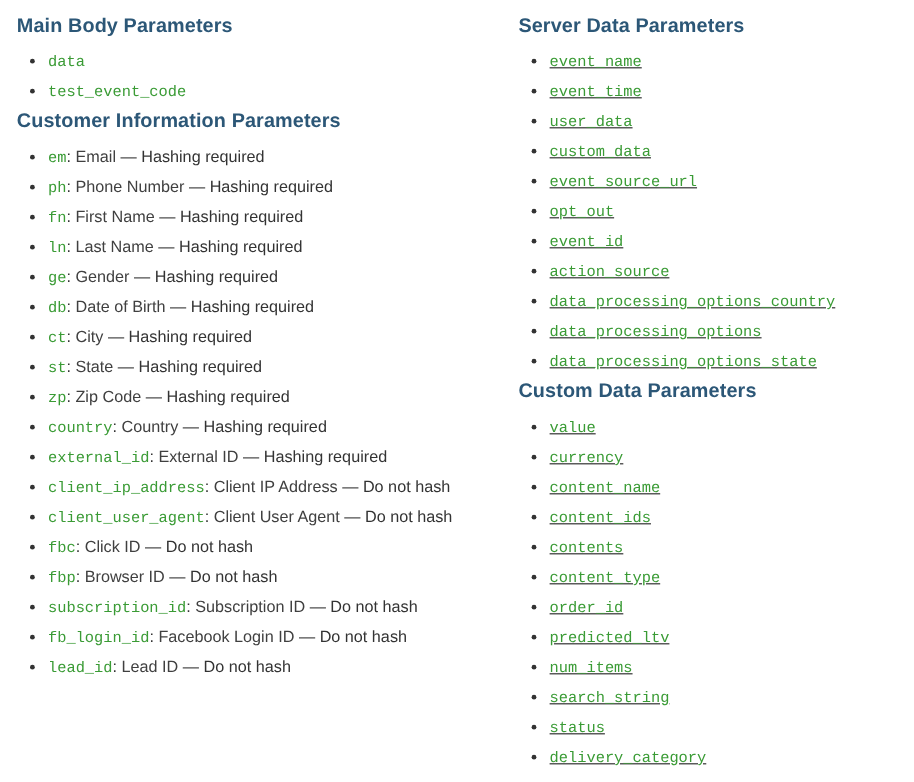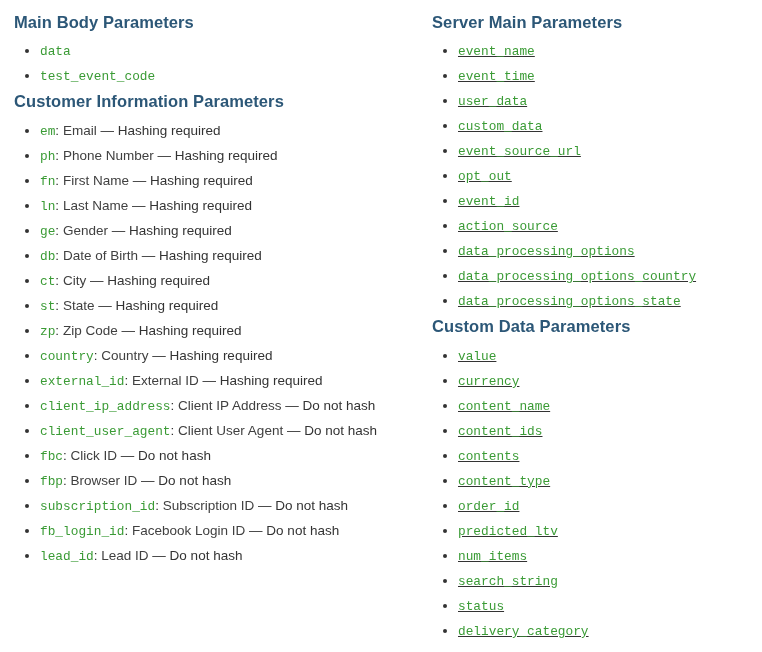--- a/index.html
+++ b/index.html
@@ -203,32 +203,32 @@
           <span class="code">lead_id</span><span class="note">:</span>
           <a class="link" href="#">Lead ID</a>
           <span class="note">— Do not hash</span>
         </li>
       </ul>
 
     </div>
 
     <div class="col col-right">
 
-      <h2 class="section-title">Server Main Parameters</h2>
+      <h2 class="section-title">Server Data Parameters</h2>
       <ul class="param-list right-list">
         <li><span class="code">event_name</span></li>
         <li><span class="code">event_time</span></li>
         <li><span class="code">user_data</span></li>
         <li><span class="code">custom_data</span></li>
         <li><span class="code">event_source_url</span></li>
         <li><span class="code">opt_out</span></li>
         <li><span class="code">event_id</span></li>
         <li><span class="code">action_source</span></li>
+        <li><span class="code">data_processing_options_country</span></li>
         <li><span class="code">data_processing_options</span></li>
-        <li><span class="code">data_processing_options_country</span></li>
         <li><span class="code">data_processing_options_state</span></li>
       </ul>
 
       <h2 class="section-title gap-top">Custom Data Parameters</h2>
       <ul class="param-list right-list">
         <li><span class="code">value</span></li>
         <li><span class="code">currency</span></li>
         <li><span class="code">content_name</span></li>
         <li><span class="code">content_ids</span></li>
         <li><span class="code">contents</span></li>

